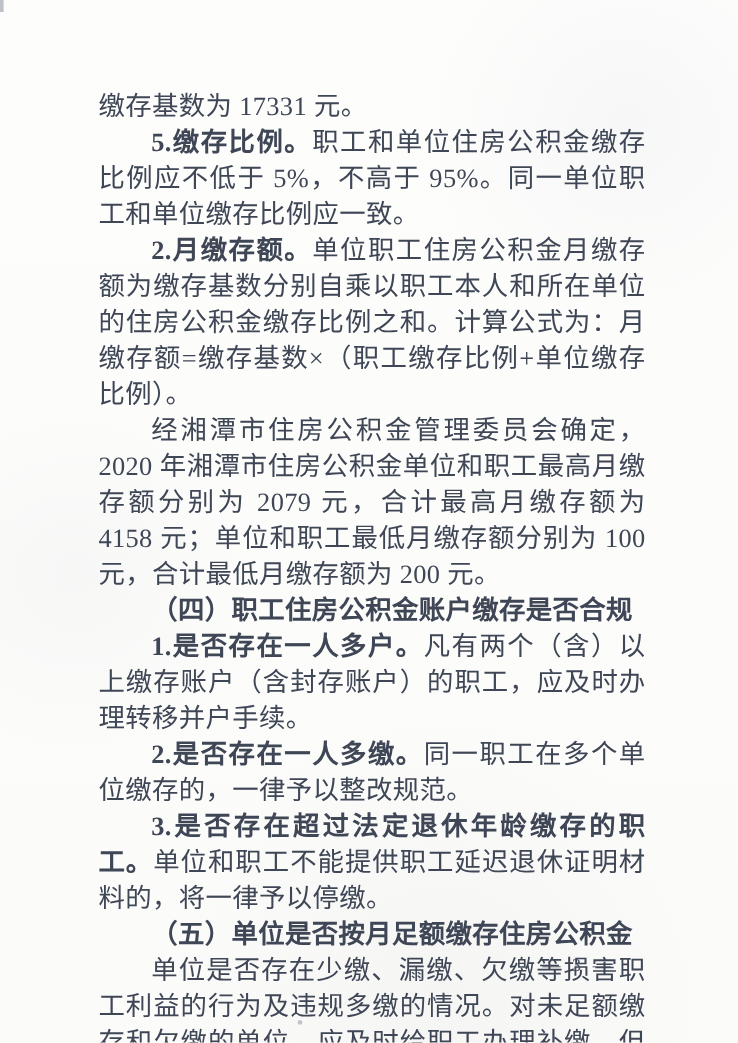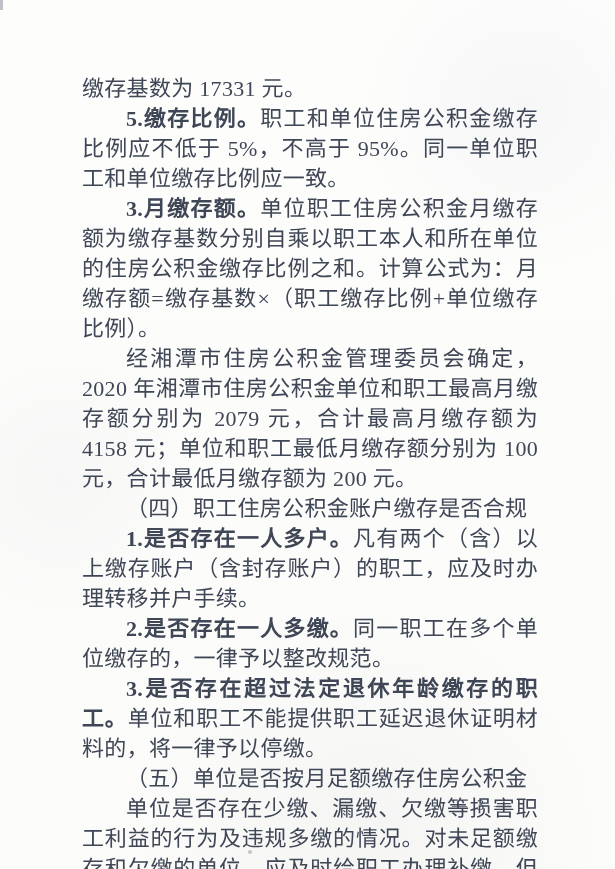--- a/index.html
+++ b/index.html
@@ -43,21 +43,21 @@
     margin:0;
     text-indent:0;
   }
   .para.indent{
     text-indent:2em;
   }
   .para .lead{
     font-weight:700;
   }
   .para.heading .lead{
-    font-weight:400;
+    font-weight:700;
   }
   .page-number{
     position:absolute;
     left:452px;
     top:795px;
     width:110px;
     color:#4a5160;
     font-size:15px;
     line-height:20px;
     letter-spacing:3px;
@@ -88,21 +88,21 @@
 
 <div class="page">
   <span class="corner-mark"></span>
 
   <main class="content">
 
     <p class="para"><span class="lead"></span><span class="body-text">缴存基数为 17331 元。</span></p>
 
     <p class="para indent item"><span class="lead">5.缴存比例。</span><span class="body-text">职工和单位住房公积金缴存比例应不低于 5%，不高于 95%。同一单位职工和单位缴存比例应一致。</span></p>
 
-    <p class="para indent item"><span class="lead">3.月缴存额。</span><span class="body-text">单位职工住房公积金月缴存额为缴存基数分别自乘以职工本人和所在单位的住房公积金缴存比例之和。计算公式为：月缴存额=缴存基数×（职工缴存比例+单位缴存比例）。</span></p>
+    <p class="para indent item"><span class="lead">2.月缴存额。</span><span class="body-text">单位职工住房公积金月缴存额为缴存基数分别自乘以职工本人和所在单位的住房公积金缴存比例之和。计算公式为：月缴存额=缴存基数×（职工缴存比例+单位缴存比例）。</span></p>
 
     <p class="para indent"><span class="lead"></span><span class="body-text">经湘潭市住房公积金管理委员会确定，2020 年湘潭市住房公积金单位和职工最高月缴存额分别为 2079 元，合计最高月缴存额为 4158 元；单位和职工最低月缴存额分别为 100 元，合计最低月缴存额为 200 元。</span></p>
 
     <p class="para indent heading"><span class="lead">（四）职工住房公积金账户缴存是否合规</span><span class="body-text"></span></p>
 
     <p class="para indent item"><span class="lead">1.是否存在一人多户。</span><span class="body-text">凡有两个（含）以上缴存账户（含封存账户）的职工，应及时办理转移并户手续。</span></p>
 
     <p class="para indent item"><span class="lead">2.是否存在一人多缴。</span><span class="body-text">同一职工在多个单位缴存的，一律予以整改规范。</span></p>
 
     <p class="para indent item"><span class="lead">3.是否存在超过法定退休年龄缴存的职工。</span><span class="body-text">单位和职工不能提供职工延迟退休证明材料的，将一律予以停缴。</span></p>

